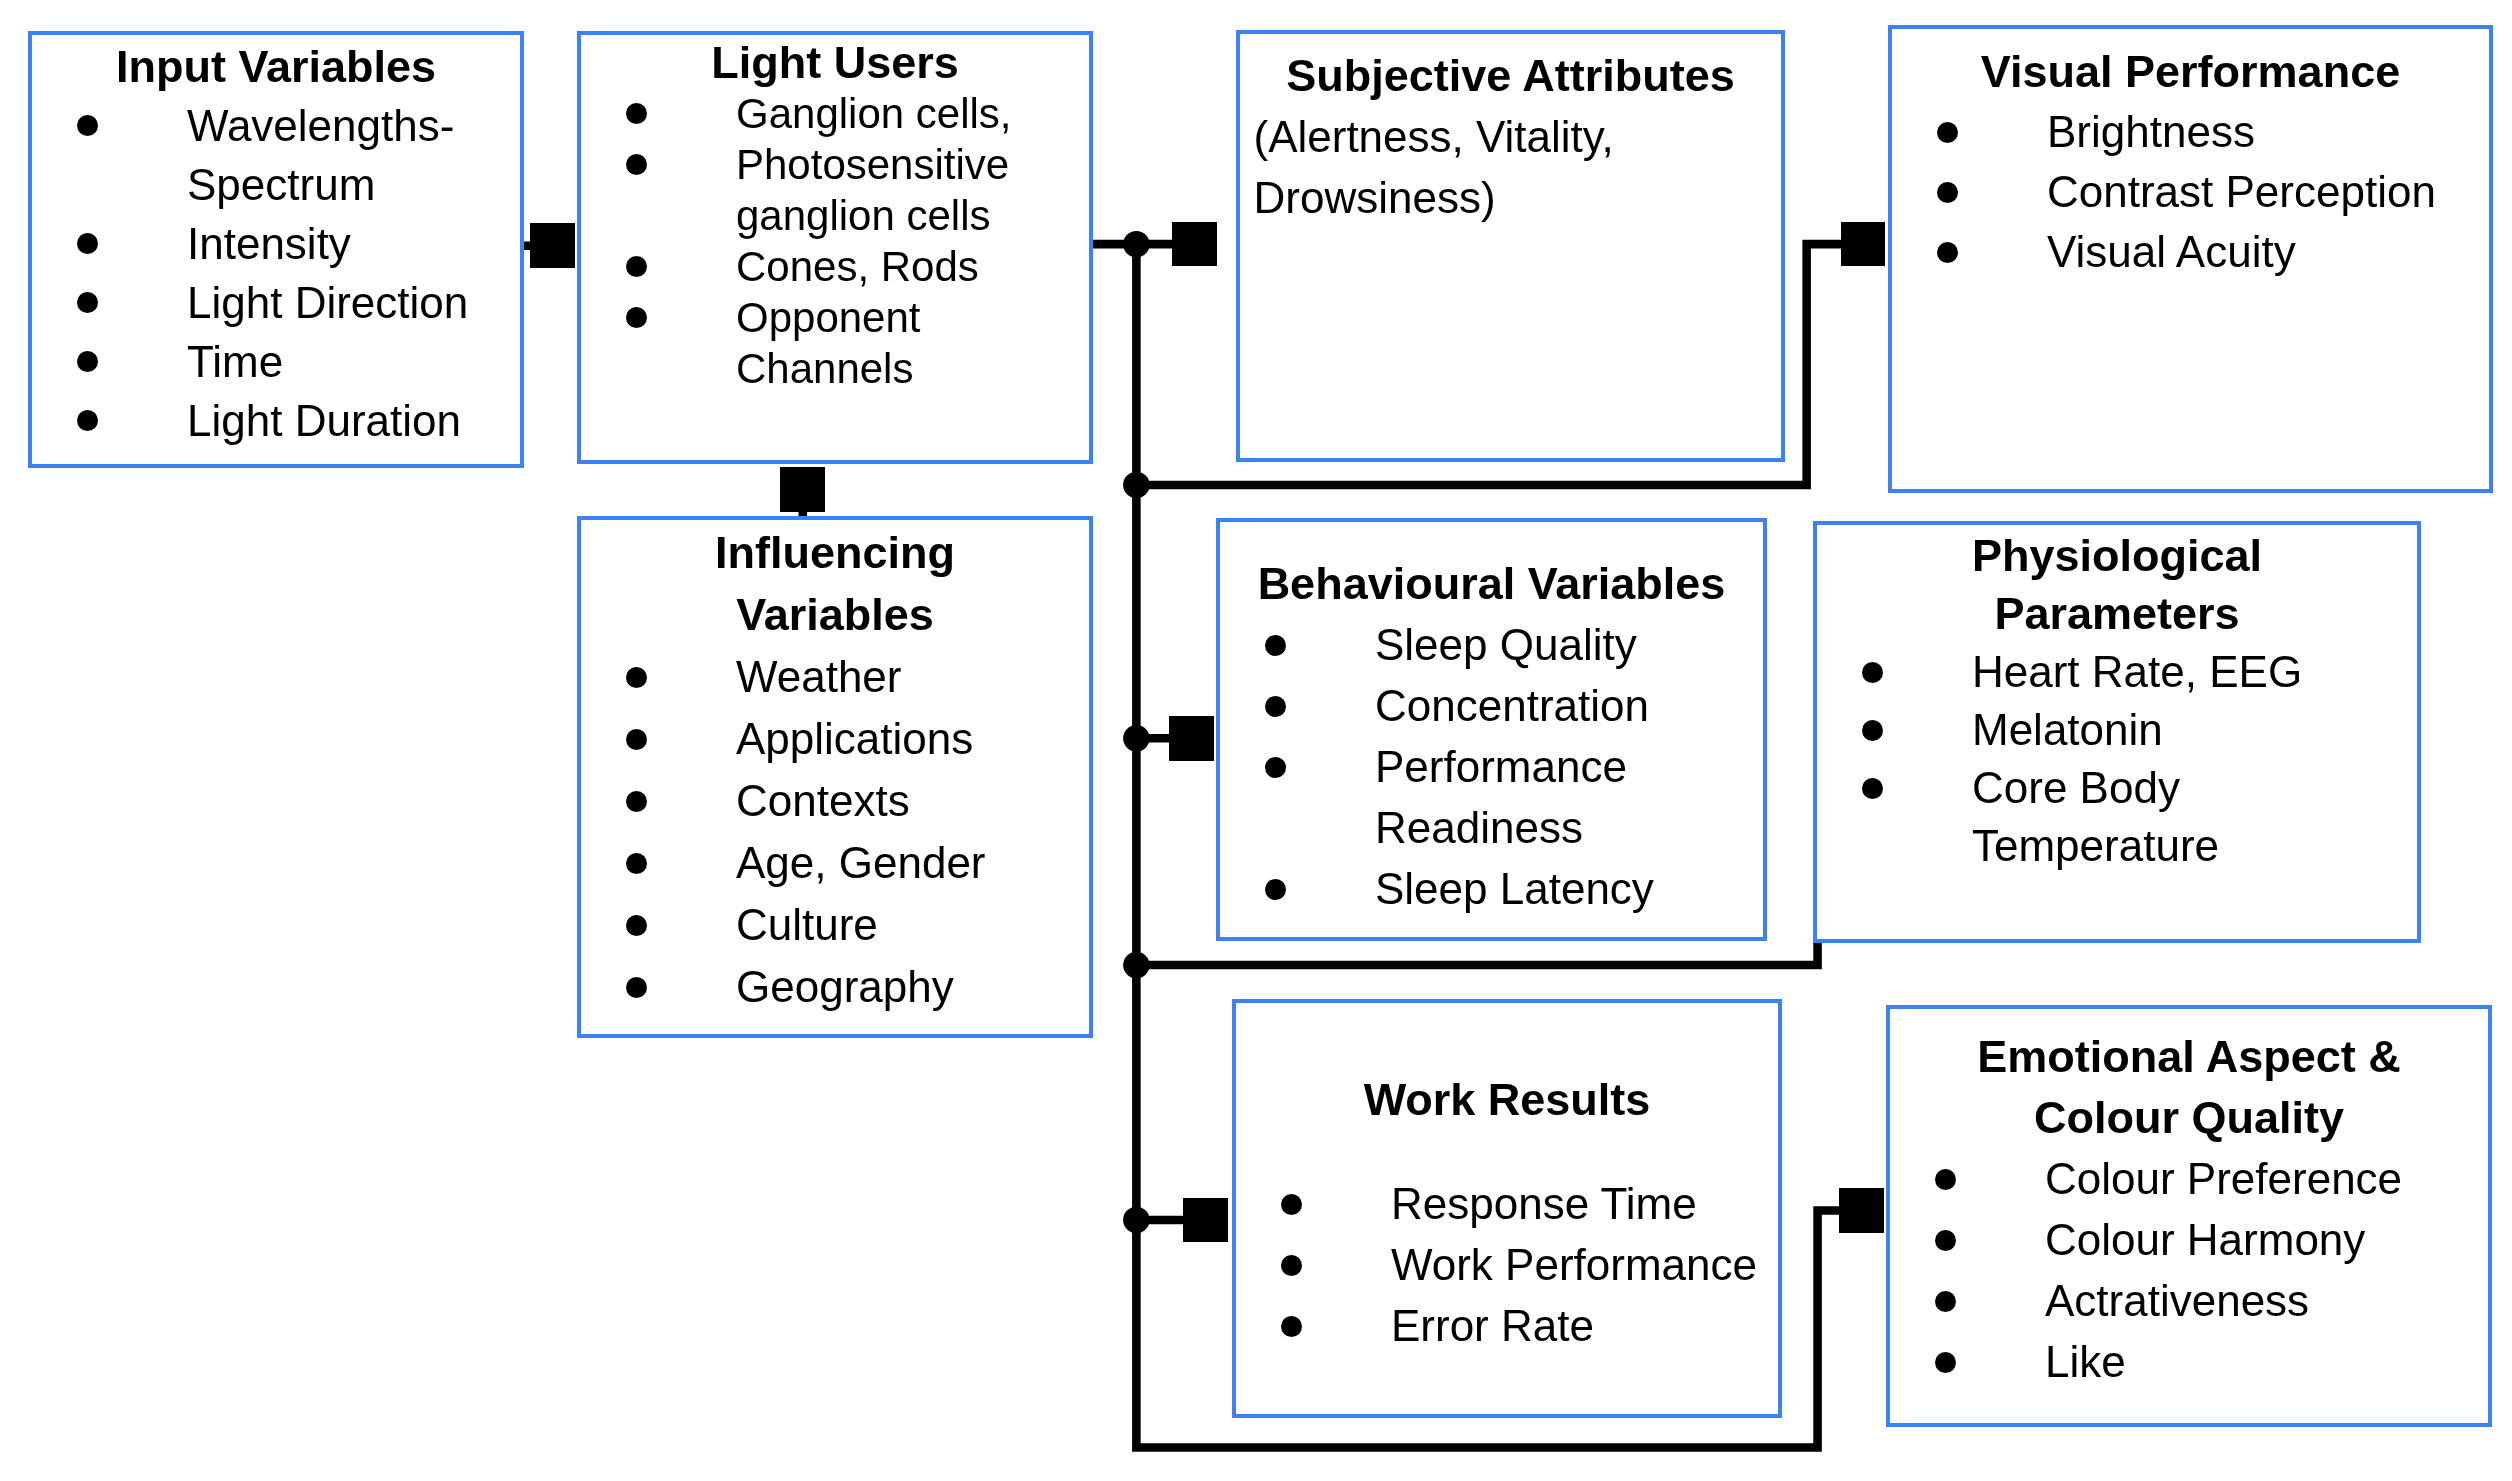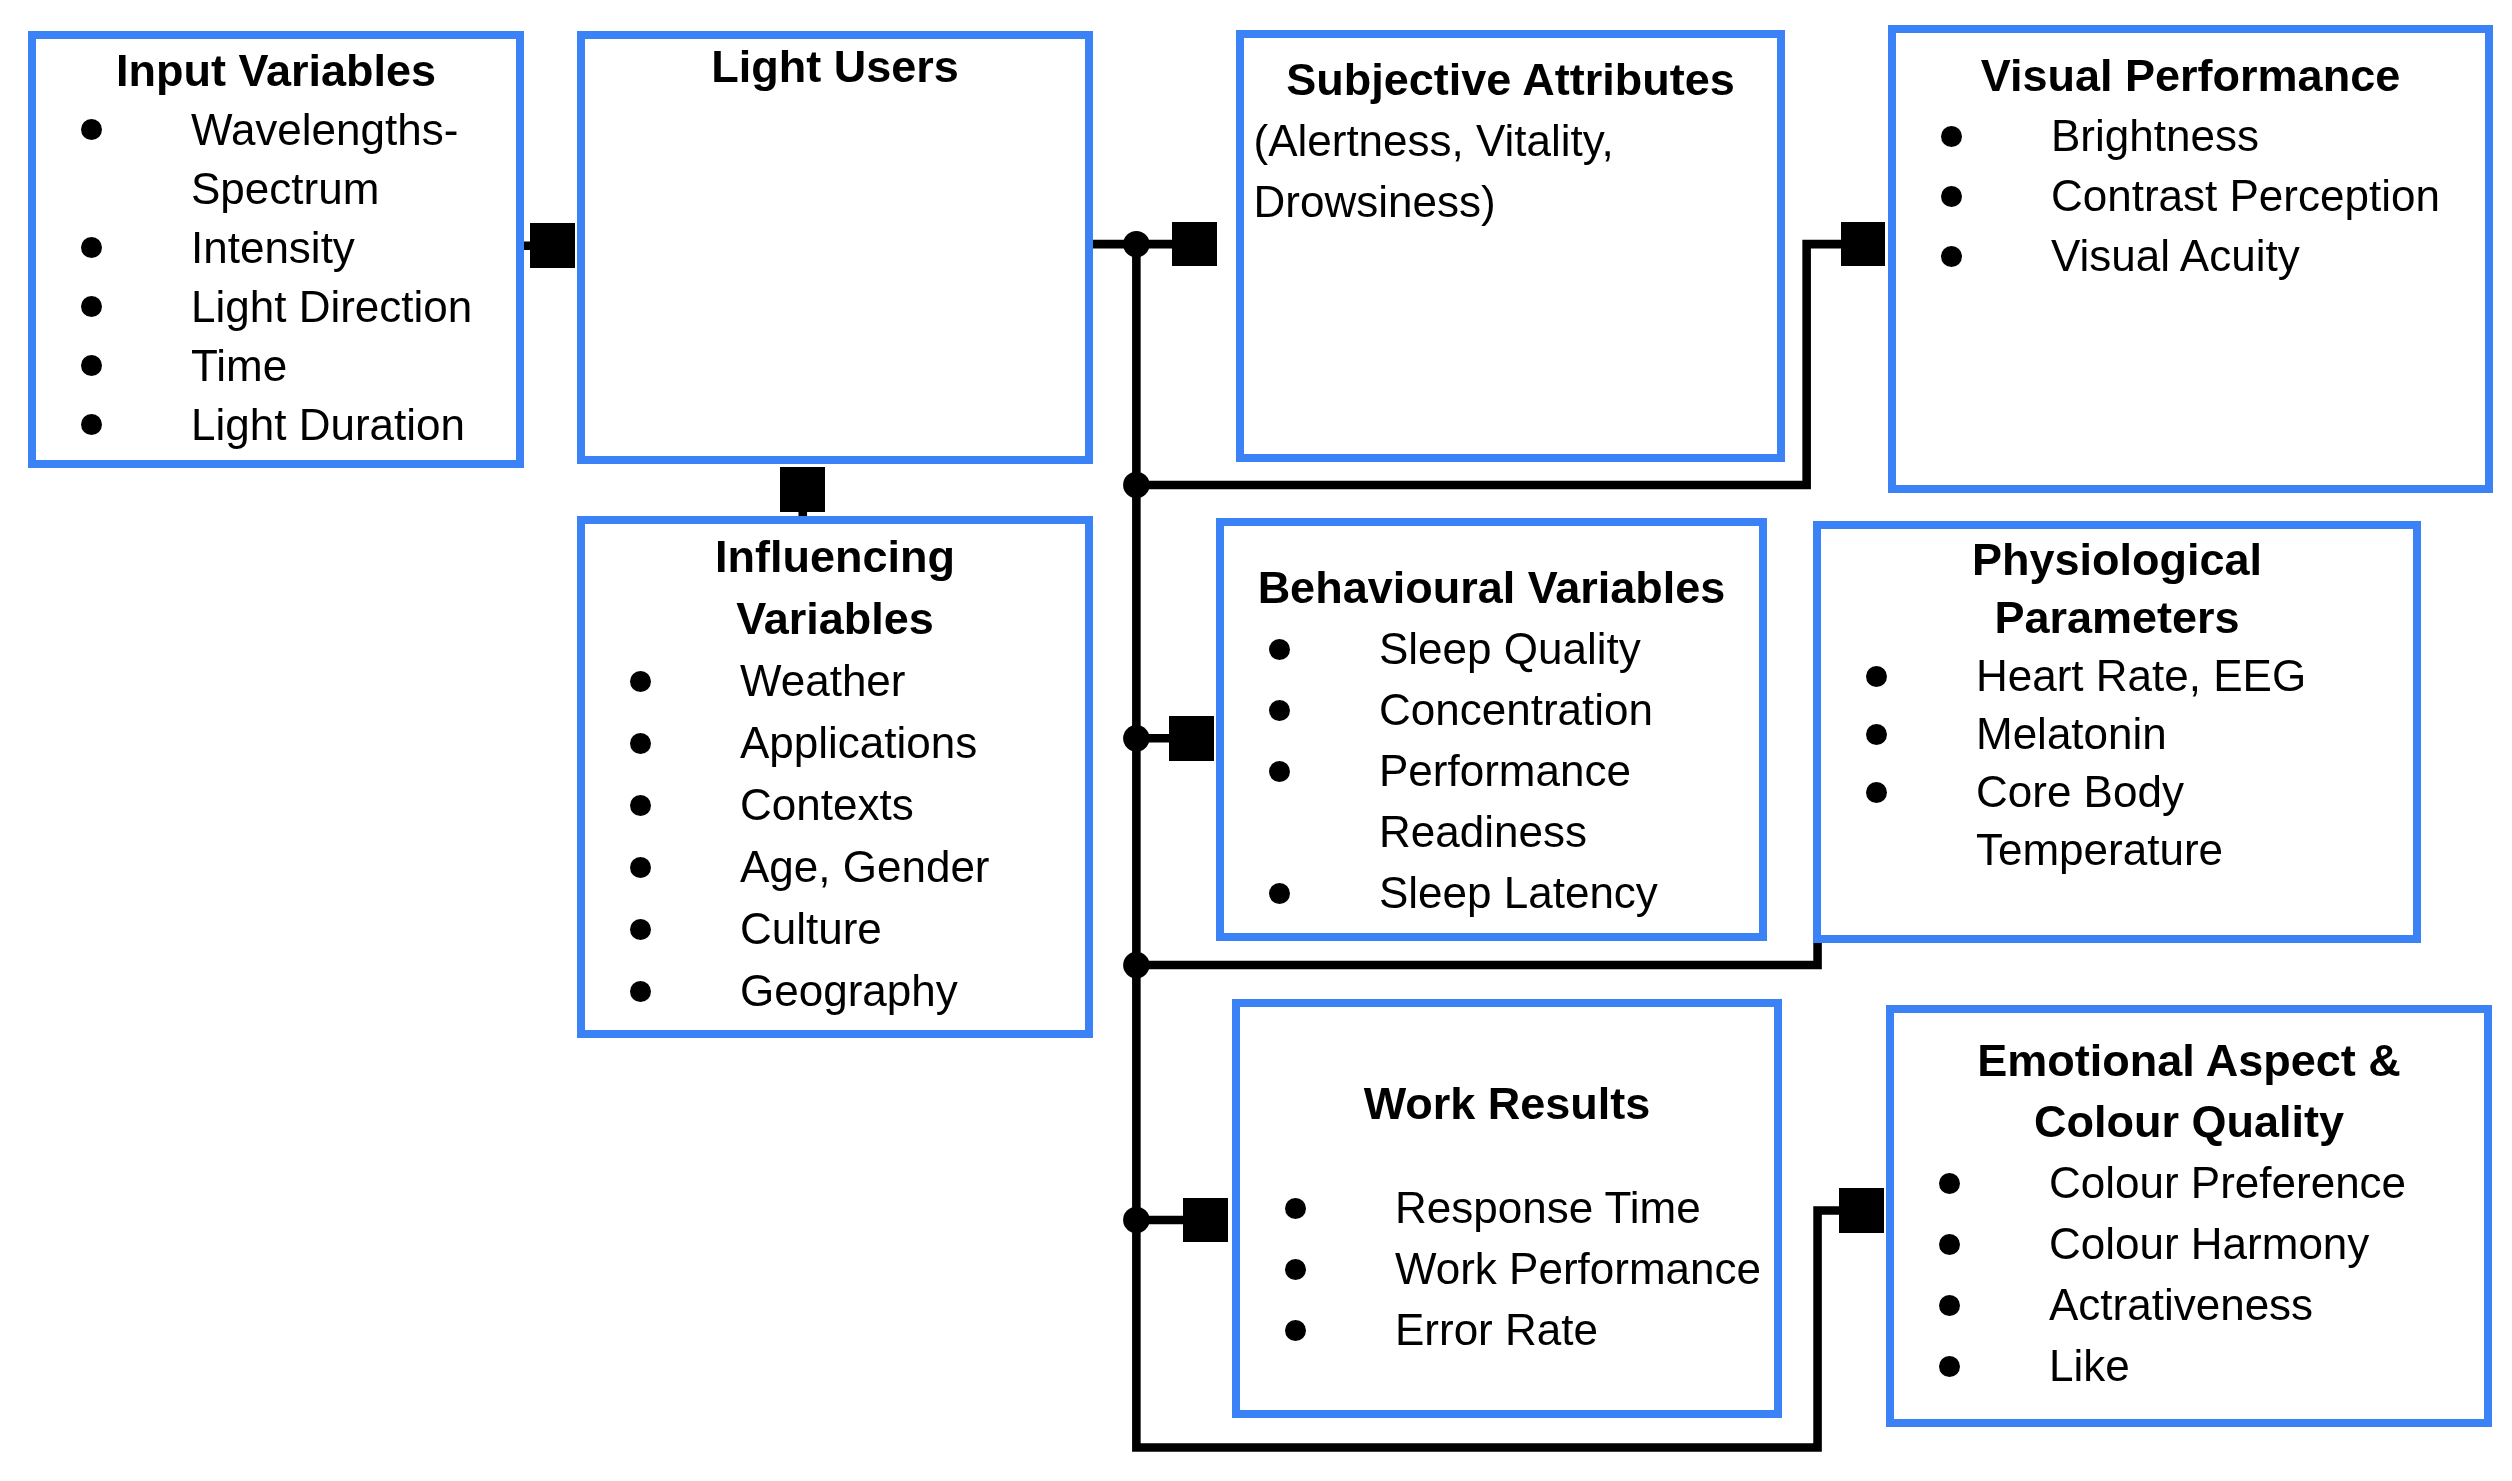--- a/index.html
+++ b/index.html
@@ -27,21 +27,21 @@
     stroke: #000000;
     stroke-width: 11;
   }
   .wires circle {
     fill: #000000;
     stroke: none;
   }
   .box {
     position: absolute;
     box-sizing: border-box;
-    border: 8px solid #3b82f6;
+    border: 4px solid #3b82f6;
     background: #ffffff;
     --lh: 59px;
     --fs: 44px;
     --pt: 1.6px;
     padding-top: var(--pt);
   }
   .box .title {
     font-weight: 700;
     font-size: 45px;
     line-height: var(--lh);
@@ -126,20 +126,26 @@
         <li>Wavelengths-Spectrum</li>
         <li>Intensity</li>
         <li>Light Direction</li>
         <li>Time</li>
         <li>Light Duration</li>
       </ul>
   </div>
 
   <div class="box" id="b-light">
     <div class="title">Light Users</div>
+    <ul>
+        <li>Ganglion cells,</li>
+        <li>Photosensitive ganglion cells</li>
+        <li>Cones, Rods</li>
+        <li>Opponent Channels</li>
+      </ul>
   </div>
 
   <div class="box" id="b-influ">
     <div class="title">Influencing Variables</div>
     <ul>
         <li>Weather</li>
         <li>Applications</li>
         <li>Contexts</li>
         <li>Age, Gender</li>
         <li>Culture</li>

